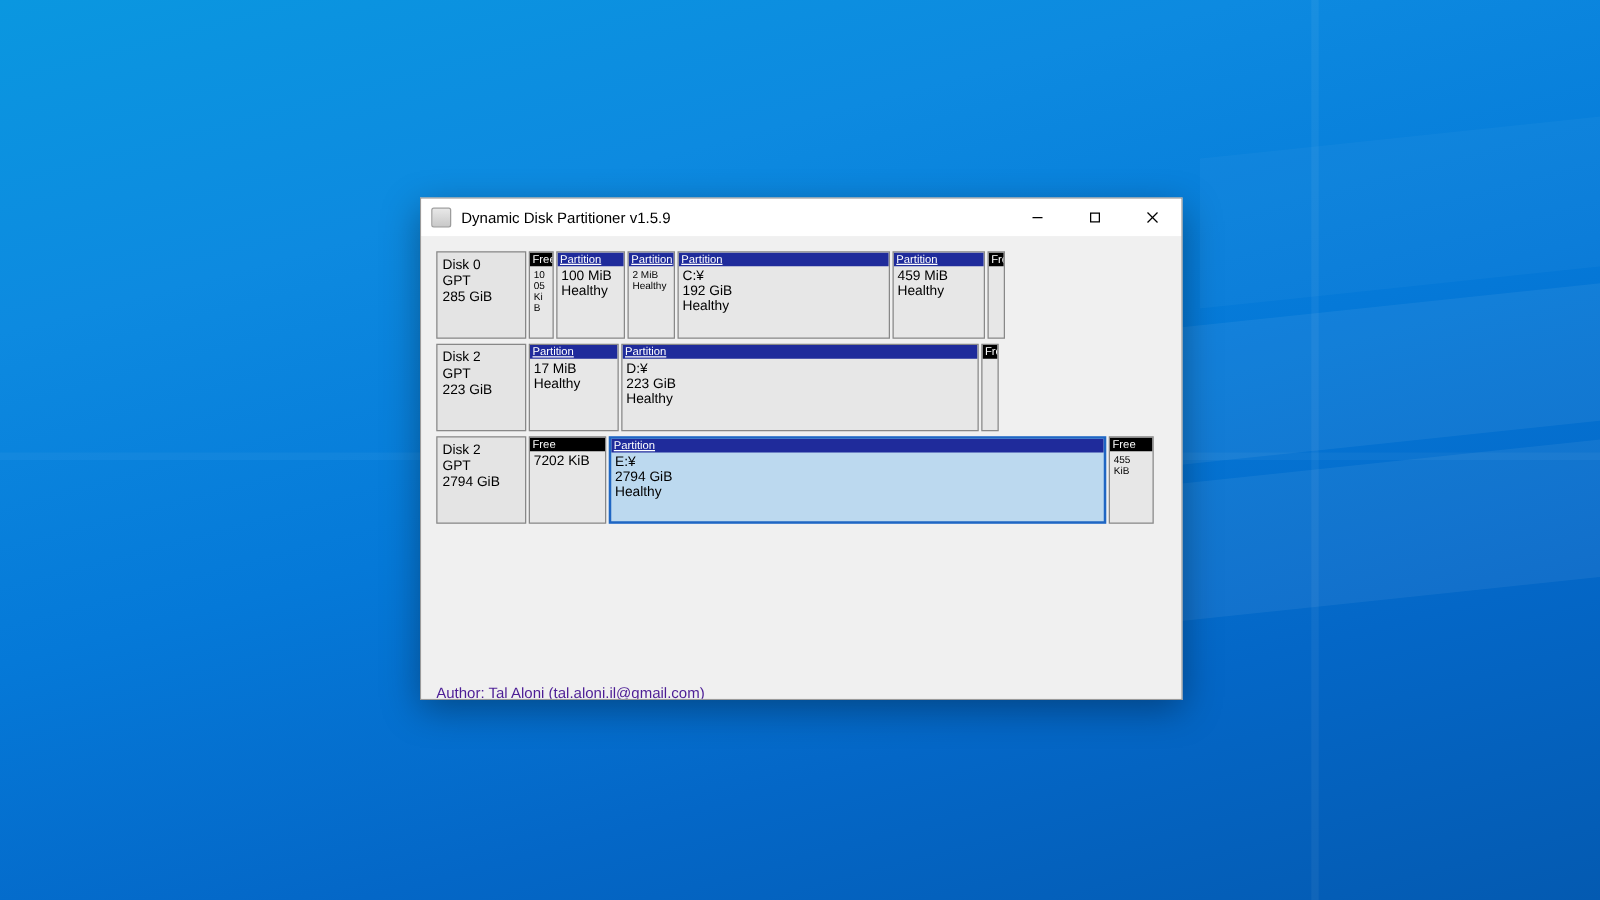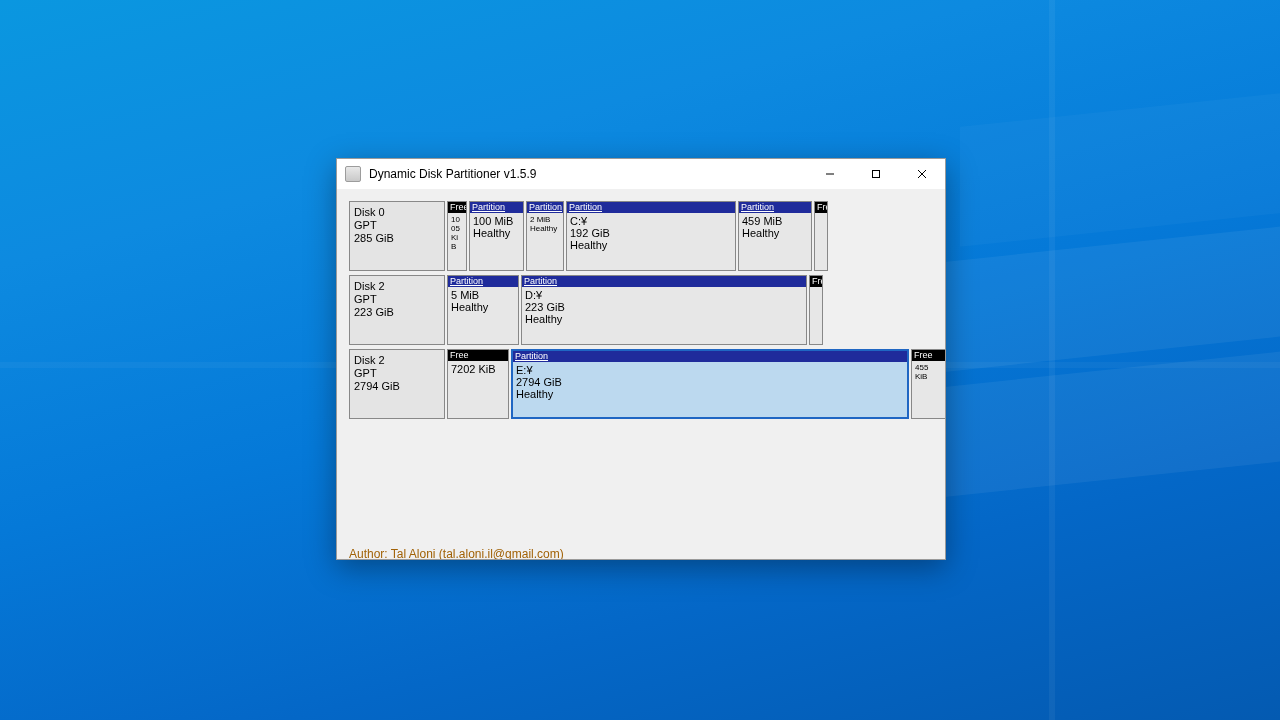--- a/index.html
+++ b/index.html
@@ -57,21 +57,21 @@
   }
 
   .disk-row {
     display: flex;
     align-items: stretch;
     height: 70px;
     margin-bottom: 4px;
     width: 100%;
   }
   .disk-label {
-    width: 96px;
+    width: 72px;
     border: 1px solid #888;
     background: #e4e4e4;
     font-size: 11px;
     line-height: 13px;
     padding: 4px 4px;
     margin-right: 2px;
   }
   .disk-label span { display:block; }
   .parts {
     flex: 1;
@@ -109,21 +109,21 @@
     white-space: nowrap;
     overflow: hidden;
   }
   .seg .body span { display:block; }
   .tiny { font-size: 8px; line-height: 9px; }
 
   .footer-text {
     position: absolute;
     left: 12px; bottom: -2px;
     font-size: 12px;
-    color: #a16207;
+    color: #4c1d95;
     white-space: nowrap;
     overflow: hidden;
   }
 </style>
 </head>
 <body>
 
 <div class="beam b3"></div>
 <div class="beam b1"></div>
 <div class="beam b2"></div>
@@ -208,21 +208,21 @@
         <div class="disk-row">
           <div class="disk-label">
             <span>Disk 2</span>
             <span>GPT</span>
             <span>223 GiB</span>
           </div>
           <div class="parts">
             <div class="seg" style="flex: 0 0 72px;">
               <div class="hdr part">Partition</div>
               <div class="body">
-                <span>5 MiB</span>
+                <span>17 MiB</span>
                 <span>Healthy</span>
               </div>
             </div>
             <div class="seg" style="flex: 0 0 286px;">
               <div class="hdr part">Partition</div>
               <div class="body">
                 <span>D:¥</span>
                 <span>223 GiB</span>
                 <span>Healthy</span>
               </div>

